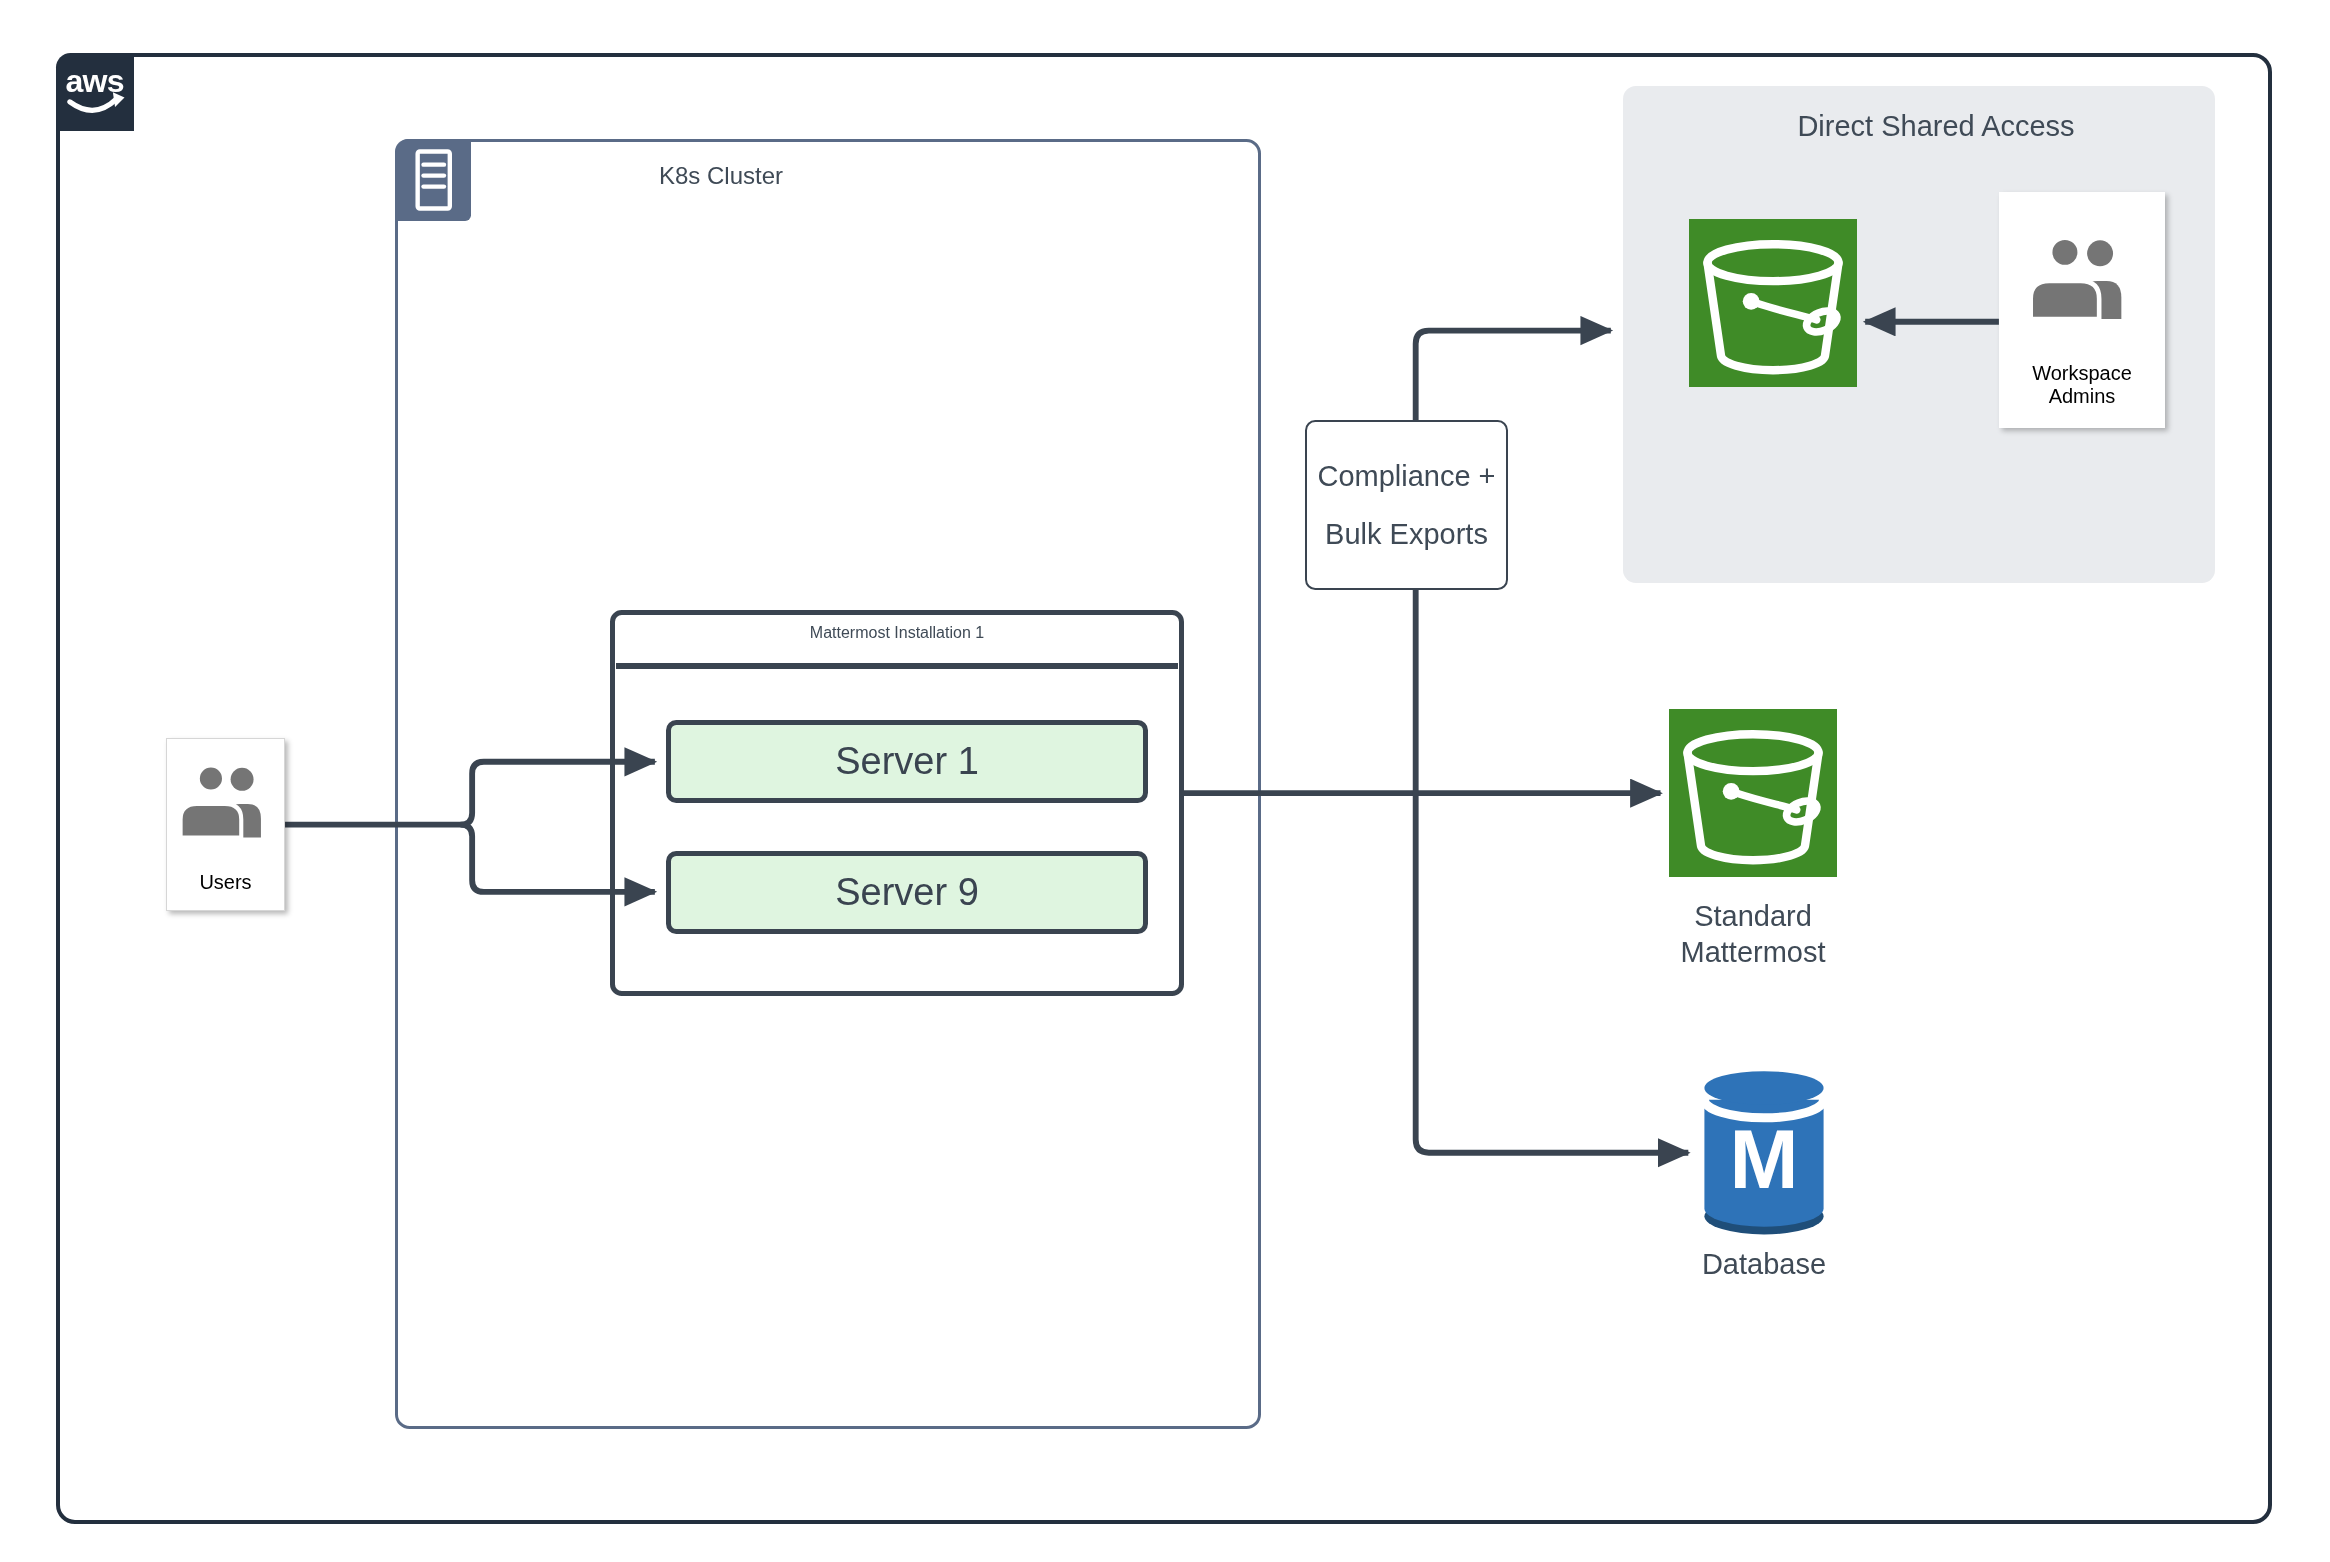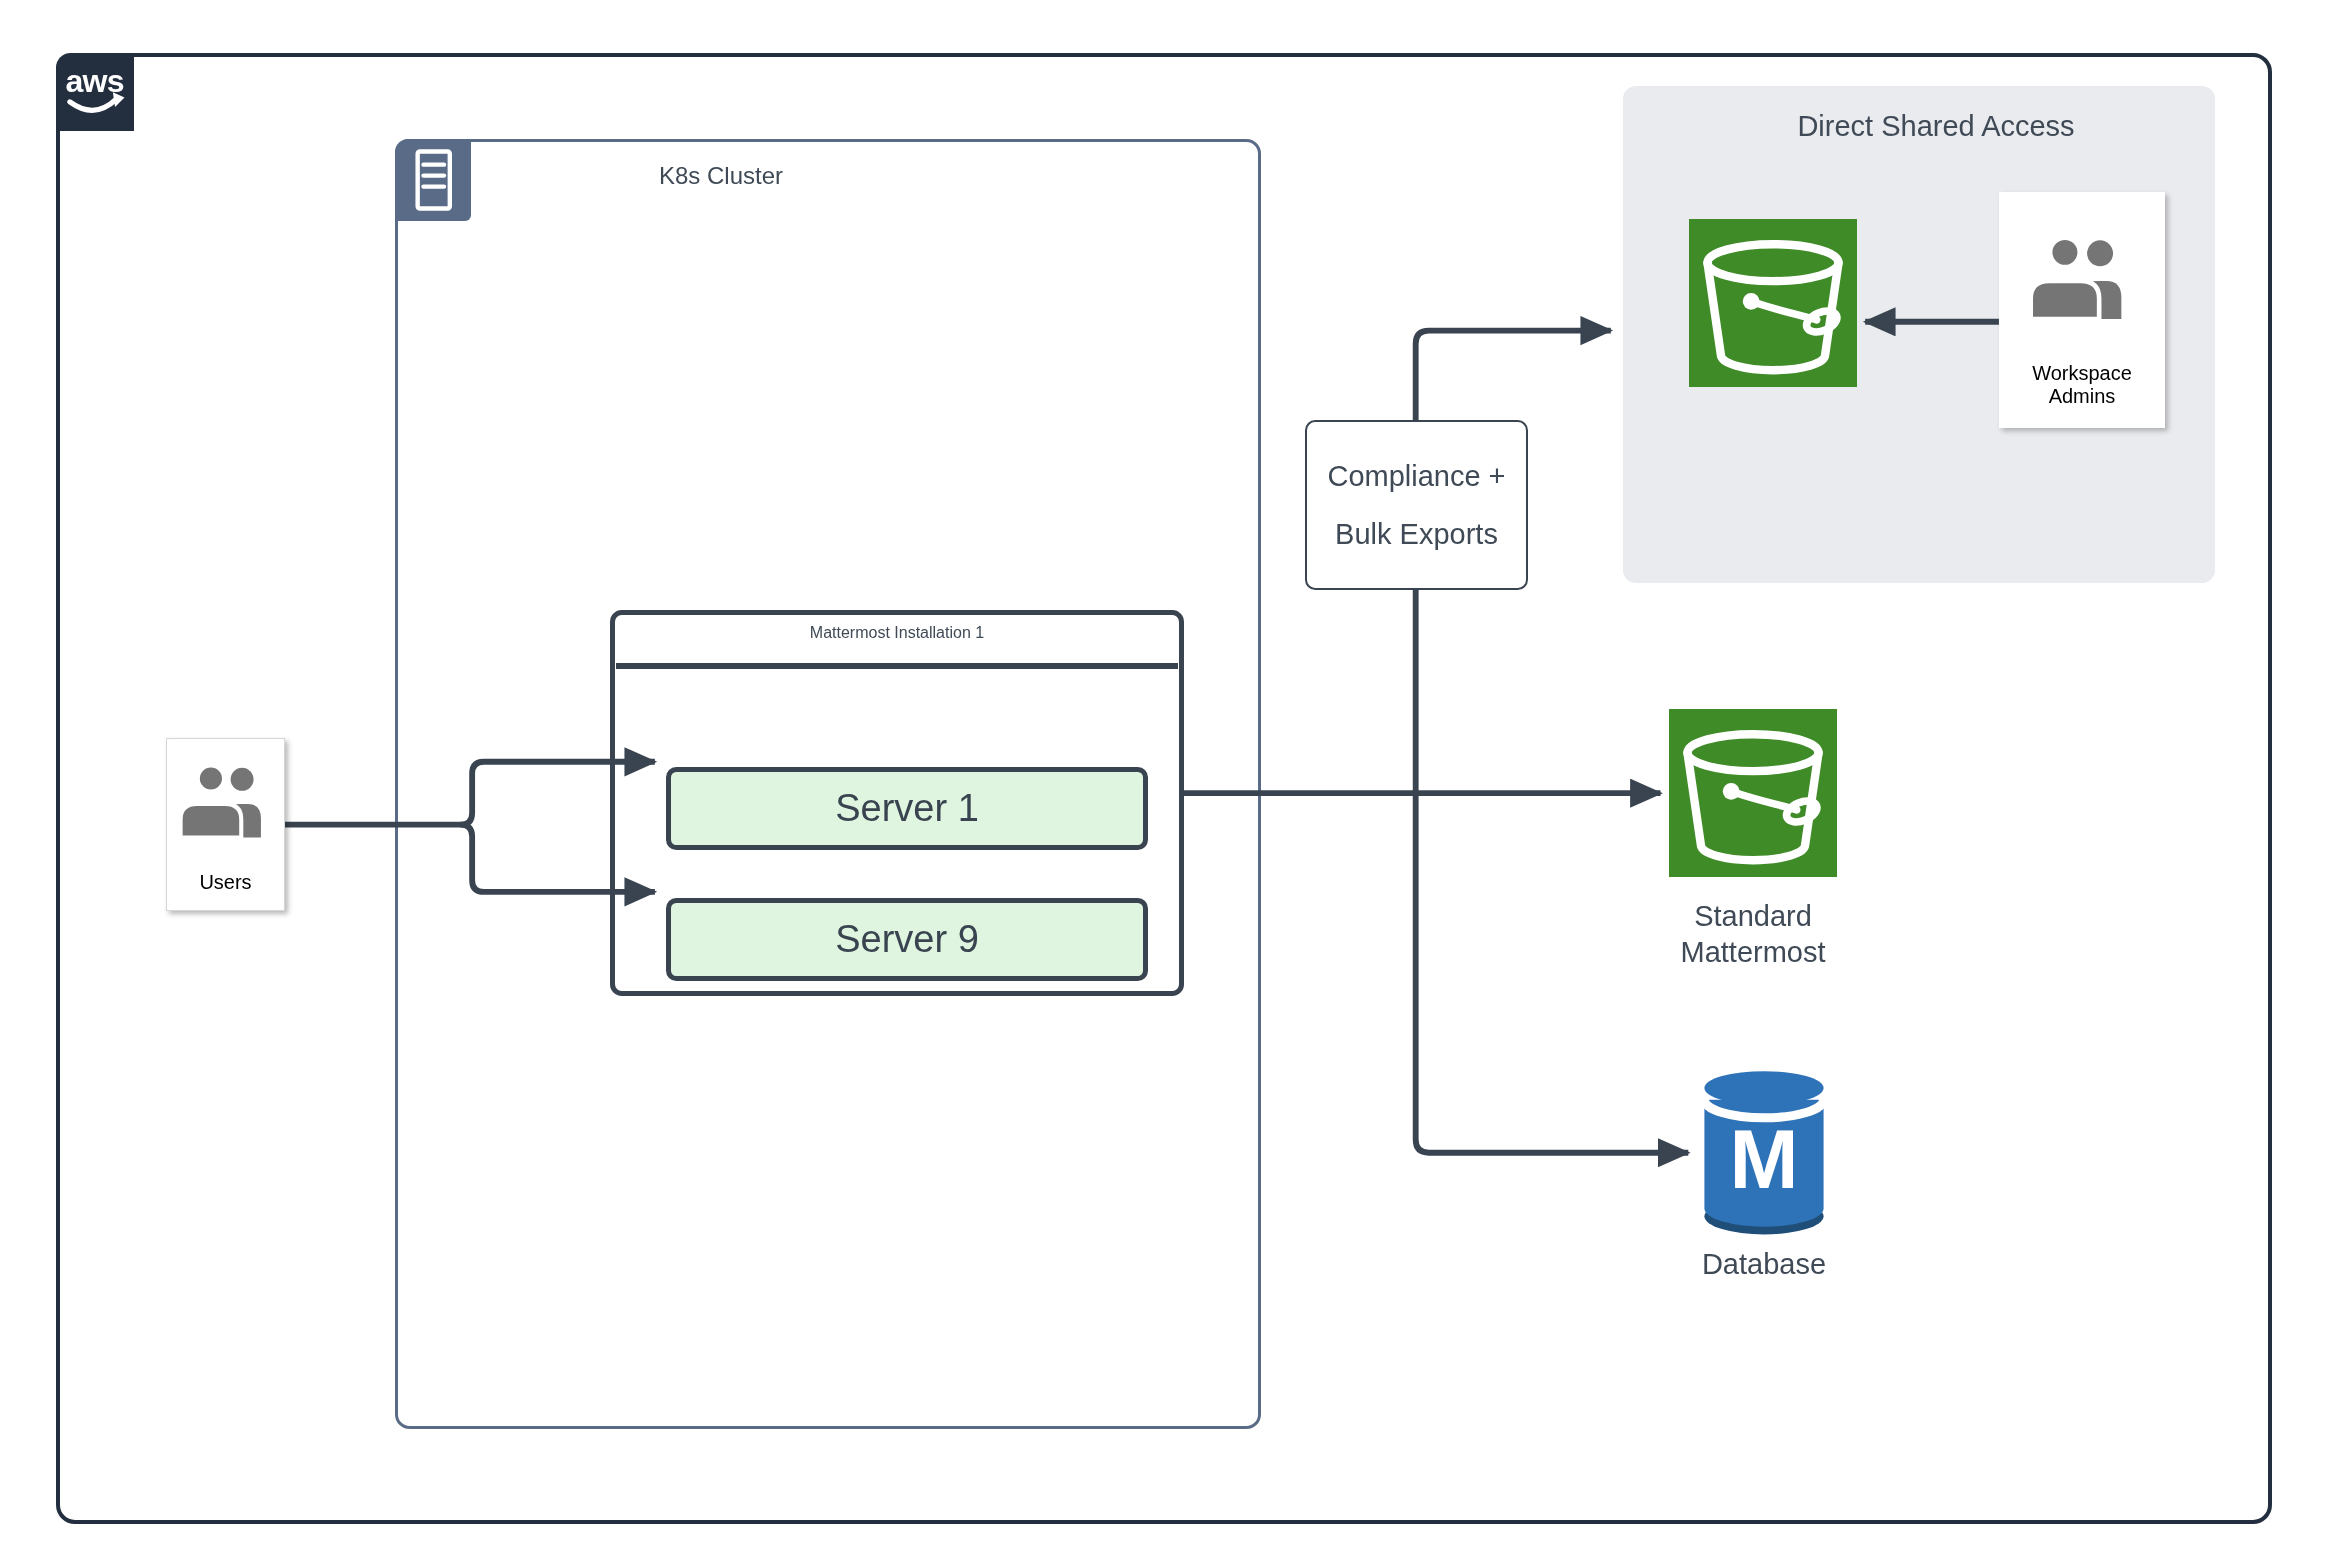--- a/index.html
+++ b/index.html
@@ -16,31 +16,31 @@
 
   
   .k8s-box{left:395px;top:139px;width:866px;height:1290px;border:3.7px solid var(--k8s-slate);border-radius:14.6px;z-index:1;}
   .k8s-badge{left:395px;top:139px;width:76px;height:82px;background:var(--k8s-slate);border-radius:13px 0 5.8px 0;z-index:2;display:flex;align-items:center;justify-content:center;}
   .k8s-label{left:491px;top:162px;width:292px;font-size:24px;color:var(--label-slate);text-align:right;z-index:2;}
 
   
   .mm-box{left:610px;top:610px;width:574px;height:386px;background:#fff;border:5.8px solid var(--line-dark);border-radius:11.7px;z-index:1;}
   .mm-title{left:610px;top:624px;width:574px;text-align:center;font-size:16px;color:var(--label-slate);z-index:2;}
   .mm-divider{left:616px;top:663px;width:562px;height:5.8px;background:var(--line-dark);z-index:2;}
-  .server{left:666px;width:482px;height:83px;background:var(--server-fill);border:5.1px solid var(--line-dark);border-radius:10.2px;display:flex;align-items:center;justify-content:center;font-size:38px;color:var(--line-dark);z-index:2;margin-top:47px;}
+  .server{left:666px;width:482px;height:83px;background:var(--server-fill);border:5.1px solid var(--line-dark);border-radius:10.2px;display:flex;align-items:center;justify-content:center;font-size:38px;color:var(--line-dark);z-index:2;}
   .server-1{top:720px;}
   .server-2{top:851px;}
 
   
   .users-card{left:166px;top:738px;width:119px;height:173px;background:#fff;border:0.7px solid #d6d6d6;box-shadow:2.9px 2.9px 5.1px rgba(0,0,0,0.28);z-index:2;}
   .users-card svg{position:absolute;left:10.2px;top:19px;width:99px;height:82px;}
   .users-label{position:absolute;left:0;bottom:16px;width:100%;text-align:center;font-size:20px;color:var(--text-black);}
 
   
-  .compliance-box{left:1305px;top:420px;width:223px;height:170px;background:#fff;border:2.2px solid var(--line-dark);border-radius:10.2px;display:flex;flex-direction:column;align-items:center;justify-content:center;font-size:29px;line-height:1.32;color:var(--label-slate);text-align:center;z-index:3;gap:19px;}
+  .compliance-box{left:1305px;top:420px;width:203px;height:170px;background:#fff;border:2.2px solid var(--line-dark);border-radius:10.2px;display:flex;flex-direction:column;align-items:center;justify-content:center;font-size:29px;line-height:1.32;color:var(--label-slate);text-align:center;z-index:3;gap:19px;}
 
   
   .dsa-panel{left:1623px;top:86px;width:592px;height:497px;background:var(--panel-gray);border-radius:13px;z-index:1;}
   .dsa-title{left:1623px;top:110px;width:592px;text-align:center;font-size:29px;color:var(--label-slate);z-index:2;padding-left:34px;}
   .bucket-tile{width:168px;height:168px;background:var(--s3-green);z-index:2;}
   .bucket-1{left:1689px;top:219px;}
   .bucket-tile svg{width:100%;height:100%;}
   .bucket1-label{left:1601px;top:408px;width:344px;text-align:center;font-size:29px;line-height:1.25;color:var(--label-slate);z-index:2;}
 
   .admins-card{left:1999px;top:192px;width:166px;height:236px;background:#fff;box-shadow:2.9px 2.9px 5.1px rgba(0,0,0,0.25);z-index:2;}

